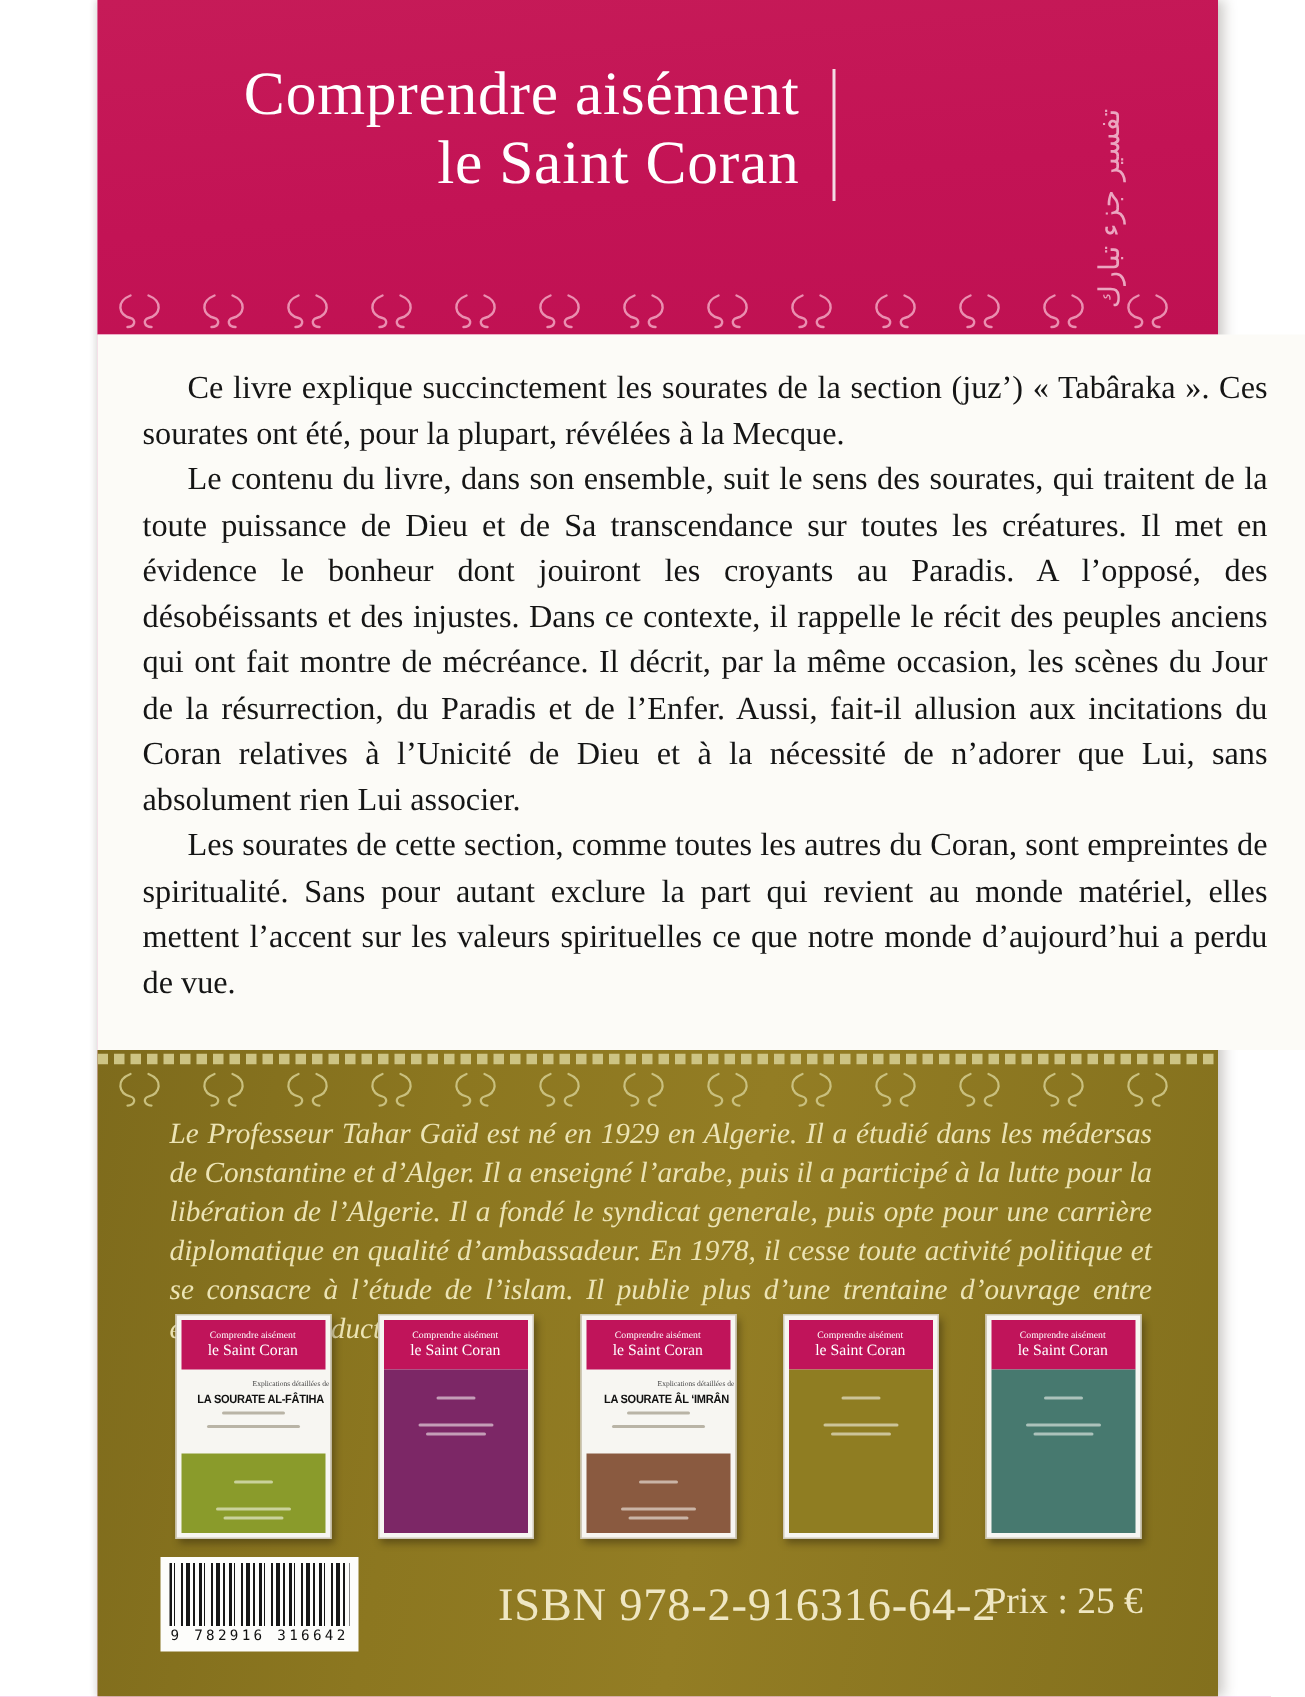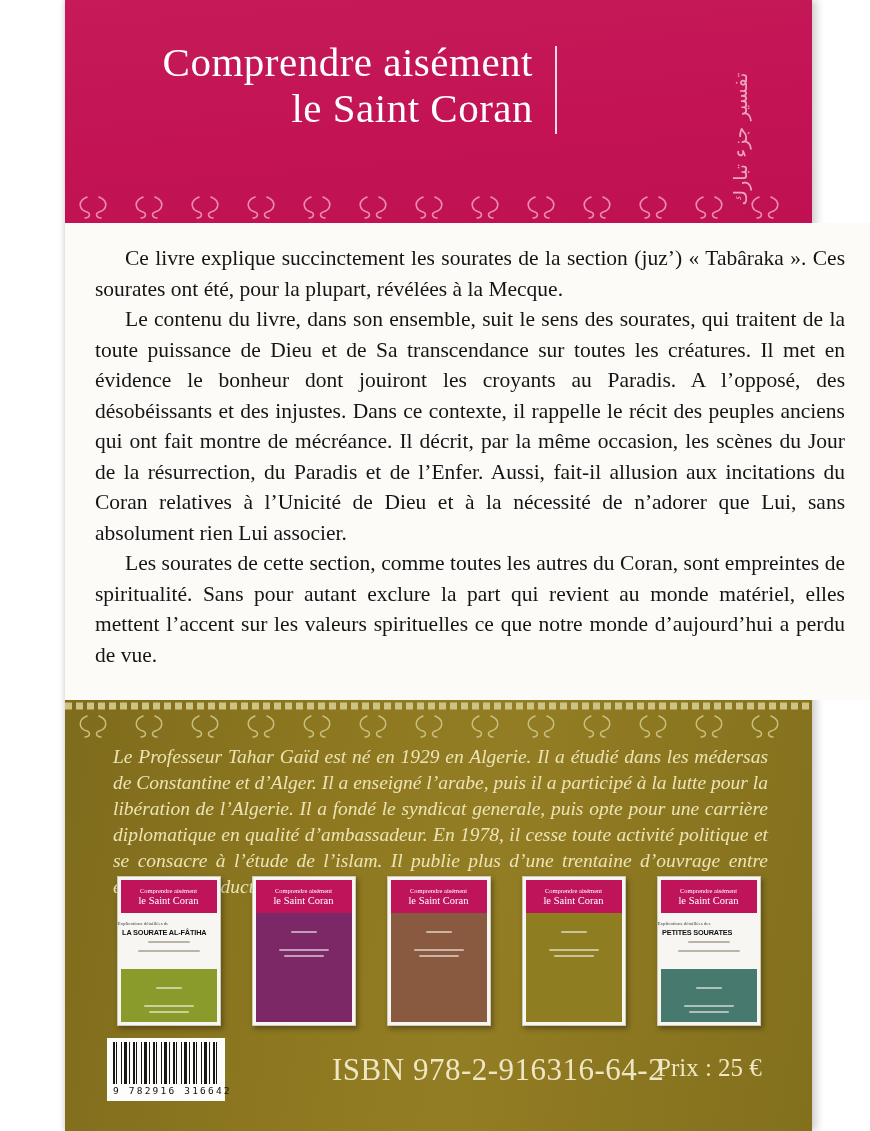--- a/index.html
+++ b/index.html
@@ -56,32 +56,32 @@
   .cover{
     width:104px;height:150px;background:#f7f6f2;border:1px solid #cfc9b8;
     box-shadow:2px 3px 5px rgba(40,30,10,.45);display:flex;flex-direction:column;box-sizing:border-box;
   }
   .cover-head{
     height:33px;background:#c0145a;color:#fff;text-align:center;
     display:flex;flex-direction:column;justify-content:center;flex:none;margin:3px 3px 0 3px;
   }
   .cover-head .h1{font-size:6.5px;line-height:8px;}
   .cover-head .h2{font-size:10.5px;line-height:12px;}
-  .cover-mid{height:56px;flex:none;text-align:left;position:relative;}
+  .cover-mid{height:56px;flex:none;text-align:right;position:relative;}
   .cover-eyebrow{font-size:5px;color:#444;margin-top:8px;}
   .cover-title{
     font-family:"Liberation Sans", sans-serif;font-weight:bold;font-size:8px;
     color:#111;margin-top:2px;transform:scaleX(.92);letter-spacing:-0.2px;
   }
   .tiny-bar{height:2px;background:#b9b4a6;margin:4px auto 0 auto;border-radius:1px;}
   .cover-color{flex:1;margin:0 3px 3px 3px;position:relative;}
   .cc-bar{position:absolute;left:50%;transform:translateX(-50%);background:rgba(255,255,250,.55);height:2px;border-radius:1px;}
   
   .barcode-box{
-    position:absolute;left:42px;top:338px;width:118px;height:63px;background:#fdfdfb;
+    position:absolute;left:42px;top:338px;width:132px;height:63px;background:#fdfdfb;
     box-sizing:border-box;padding:4px 6px 0 6px;
   }
   .barcode-bars{
     height:42px;
     background:repeating-linear-gradient(90deg,
       #161616 0 2px, #fdfdfb 2px 3px, #161616 3px 4px, #fdfdfb 4px 8px,
       #161616 8px 9px, #fdfdfb 9px 11px, #161616 11px 14px, #fdfdfb 14px 16px,
       #161616 16px 17px, #fdfdfb 17px 20px);
   }
   .barcode-digits{
@@ -192,49 +192,49 @@
           <div class="cc-bar" style="top:36px;width:50px"></div>
           <div class="cc-bar" style="top:42px;width:40px"></div>
         </div>
       </div>
 
       <div class="cover">
         <div class="cover-head">
           <div class="h1">Comprendre aisément</div>
           <div class="h2">le Saint Coran</div>
         </div>
-        <div class="cover-color" style="background-color: rgb(138, 90, 64);">
-          <div class="cc-bar" style="top:18px;width:26px"></div>
-          <div class="cc-bar" style="top:36px;width:50px"></div>
-          <div class="cc-bar" style="top:42px;width:40px"></div>
-        </div>
-      </div>
-
-      <div class="cover">
-        <div class="cover-head">
-          <div class="h1">Comprendre aisément</div>
-          <div class="h2">le Saint Coran</div>
-        </div>
-        <div class="cover-color" style="background-color: rgb(143, 125, 34);">
-          <div class="cc-bar" style="top:18px;width:26px"></div>
-          <div class="cc-bar" style="top:36px;width:50px"></div>
-          <div class="cc-bar" style="top:42px;width:40px"></div>
-        </div>
-      </div>
-
-      <div class="cover">
-        <div class="cover-head">
-          <div class="h1">Comprendre aisément</div>
-          <div class="h2">le Saint Coran</div>
-        </div>
         <div class="cover-mid">
-          <div class="cover-eyebrow">Explications détaillées des</div>
-          <div class="cover-title">PETITES SOURATES</div>
+          <div class="cover-eyebrow">Explications détaillées de</div>
+          <div class="cover-title">LA SOURATE ÂL ‘IMRÂN</div>
           <div class="tiny-bar" style="width:42px"></div>
           <div class="tiny-bar" style="width:62px;margin-top:7px"></div>
+        </div>
+        <div class="cover-color" style="background-color: rgb(138, 90, 64);">
+          <div class="cc-bar" style="top:18px;width:26px"></div>
+          <div class="cc-bar" style="top:36px;width:50px"></div>
+          <div class="cc-bar" style="top:42px;width:40px"></div>
+        </div>
+      </div>
+
+      <div class="cover">
+        <div class="cover-head">
+          <div class="h1">Comprendre aisément</div>
+          <div class="h2">le Saint Coran</div>
+        </div>
+        <div class="cover-color" style="background-color: rgb(143, 125, 34);">
+          <div class="cc-bar" style="top:18px;width:26px"></div>
+          <div class="cc-bar" style="top:36px;width:50px"></div>
+          <div class="cc-bar" style="top:42px;width:40px"></div>
+        </div>
+      </div>
+
+      <div class="cover">
+        <div class="cover-head">
+          <div class="h1">Comprendre aisément</div>
+          <div class="h2">le Saint Coran</div>
         </div>
         <div class="cover-color" style="background-color: rgb(71, 121, 111);">
           <div class="cc-bar" style="top:18px;width:26px"></div>
           <div class="cc-bar" style="top:36px;width:50px"></div>
           <div class="cc-bar" style="top:42px;width:40px"></div>
         </div>
       </div>
 
     </div>
 

